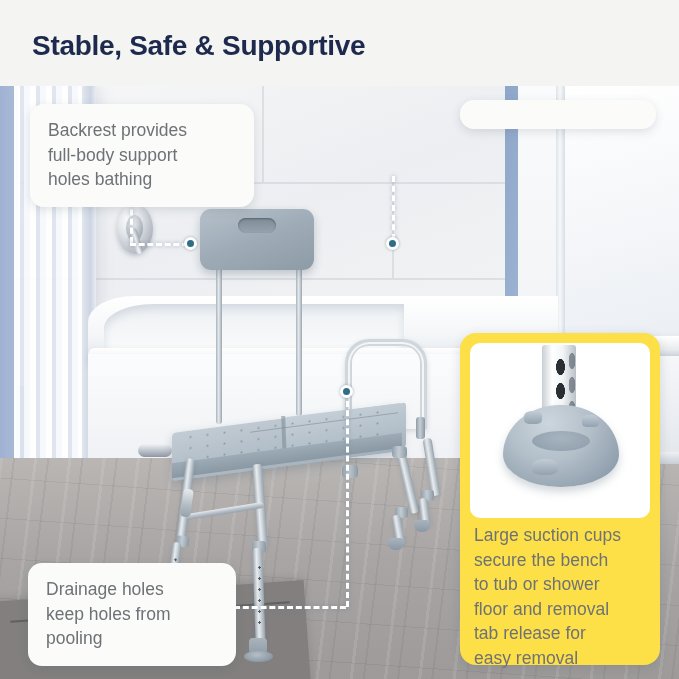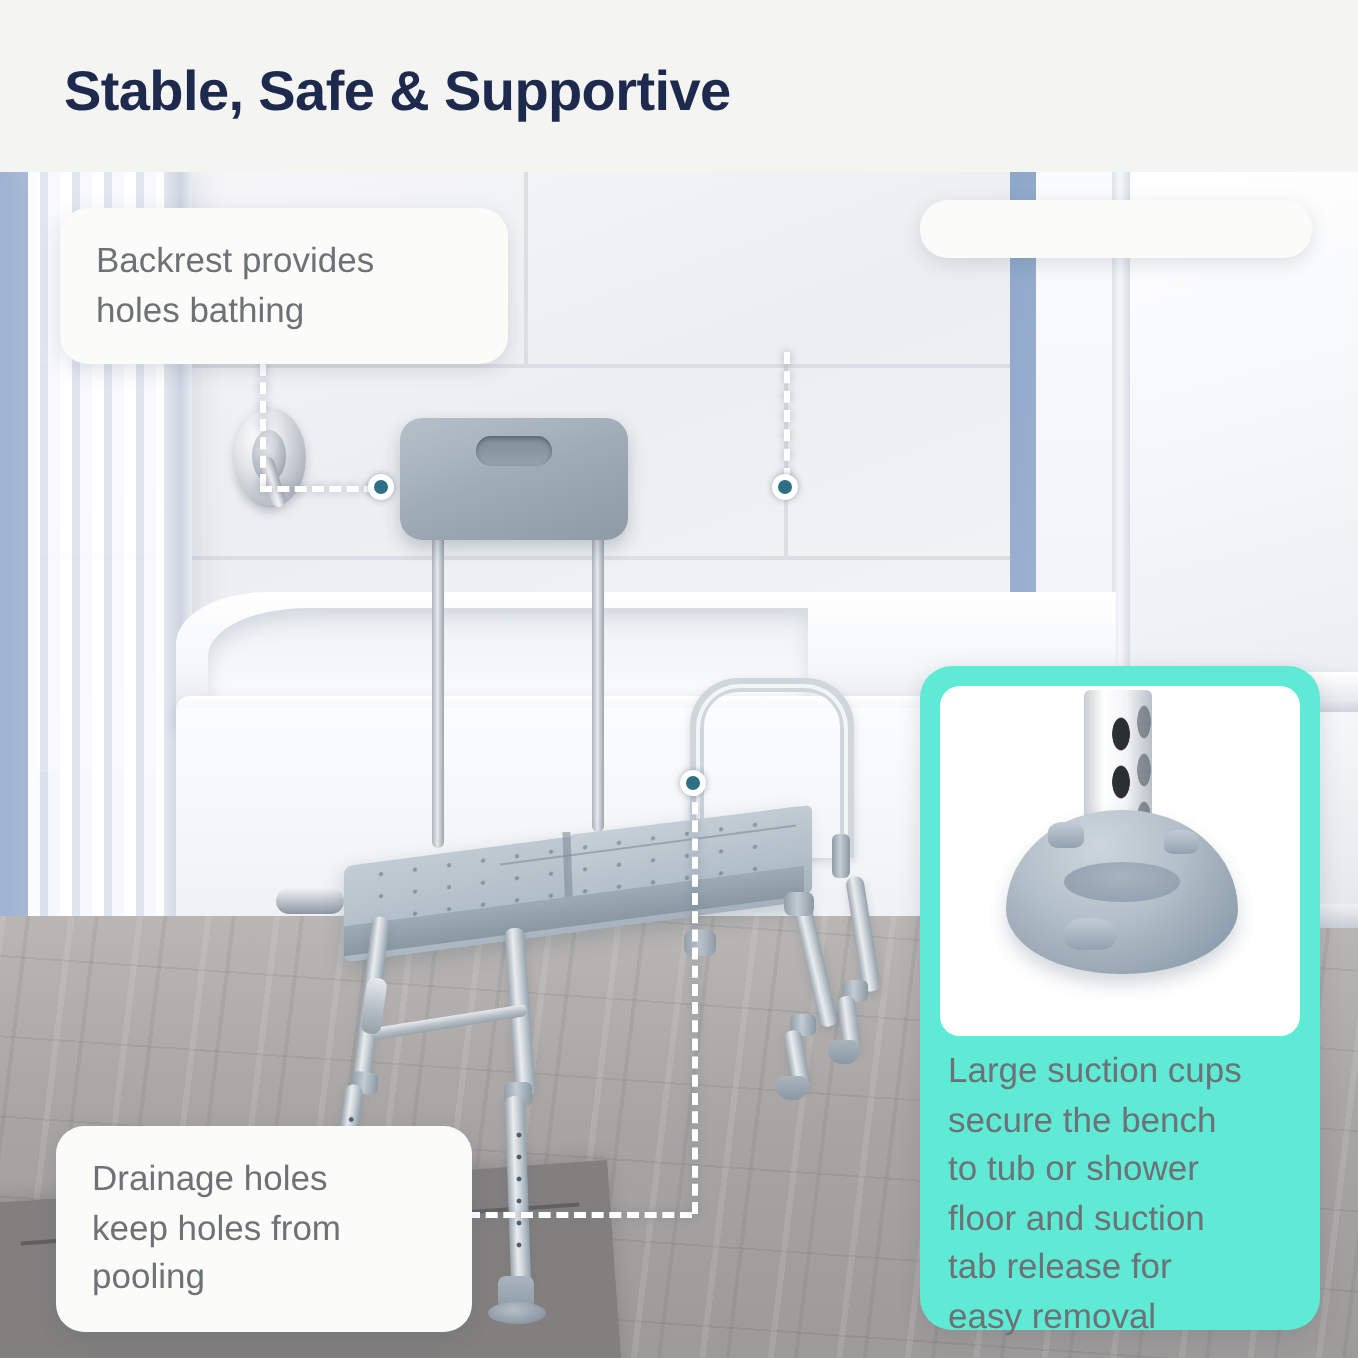--- a/index.html
+++ b/index.html
@@ -176,21 +176,21 @@
   
   .callout{position:absolute;background:#fbfbfa;border-radius:14px;
       box-shadow:0 3px 10px rgba(70,85,105,.16);
       color:#6e7276;font-size:17.5px;line-height:1.40;
       padding:14px 18px 15px 18px;box-sizing:border-box;}
   #c-backrest{left:30px;top:104px;width:224px;}
   #c-handle{left:460px;top:100px;width:196px;}
   #c-drain{left:28px;top:563px;width:208px;}
 
   #c-suction{position:absolute;left:460px;top:333px;width:200px;height:332px;
-      background:#5eead4;border-radius:16px;
+      background:#fde047;border-radius:16px;
       box-shadow:0 3px 11px rgba(70,85,105,.18);
       box-sizing:border-box;padding:10px 10px 0 10px;}
   #suction-photo{position:relative;width:180px;height:175px;background:#ffffff;
       border-radius:10px;overflow:hidden;}
   #c-suction .cap{position:absolute;left:14px;top:190px;width:176px;
       color:#6e7276;font-size:17.5px;line-height:1.40;}
 
   
   .sc-tube{position:absolute;left:72px;top:2px;width:34px;height:100px;
       background:linear-gradient(90deg,#c9ced3 0%,#ffffff 30%,#f2f4f6 62%,#b9c0c7 100%);
@@ -313,20 +313,21 @@
     <div class="dash-v" style="left:392px;top:90px;height:64px;"></div>
     <div class="dot" style="left:386px;top:151px;"></div>
 
     <div class="dash-h" style="left:234px;top:520px;width:112px;"></div>
     <div class="dash-v" style="left:346px;top:306px;height:215px;"></div>
     <div class="dot" style="left:340px;top:299px;"></div>
   </div>
 
   <div class="callout" id="c-backrest">
     <span class="cap-line">Backrest provides</span>
+    <span class="cap-line">full-body support</span>
     <span class="cap-line">holes bathing</span>
   </div>
 
   <div class="callout" id="c-handle">
   </div>
 
   <div class="callout" id="c-drain">
     <span class="cap-line">Drainage holes</span>
     <span class="cap-line">keep holes from</span>
     <span class="cap-line">pooling</span>
@@ -340,19 +341,19 @@
       <div class="sc-dome"></div>
       <div class="sc-tab" style="left:54px;top:68px;width:18px;height:13px;"></div>
       <div class="sc-tab" style="left:112px;top:72px;width:17px;height:12px;"></div>
       <div class="sc-tab" style="left:62px;top:116px;width:26px;height:16px;border-radius:45% 45% 35% 35%;"></div>
       <div class="sc-ring"></div>
     </div>
     <div class="cap">
       <span class="cap-line">Large suction cups</span>
       <span class="cap-line">secure the bench</span>
       <span class="cap-line">to tub or shower</span>
-      <span class="cap-line">floor and suction</span>
+      <span class="cap-line">floor and removal</span>
       <span class="cap-line">tab release for</span>
       <span class="cap-line">easy removal</span>
     </div>
   </div>
 
 </div>
 
 </body></html>

